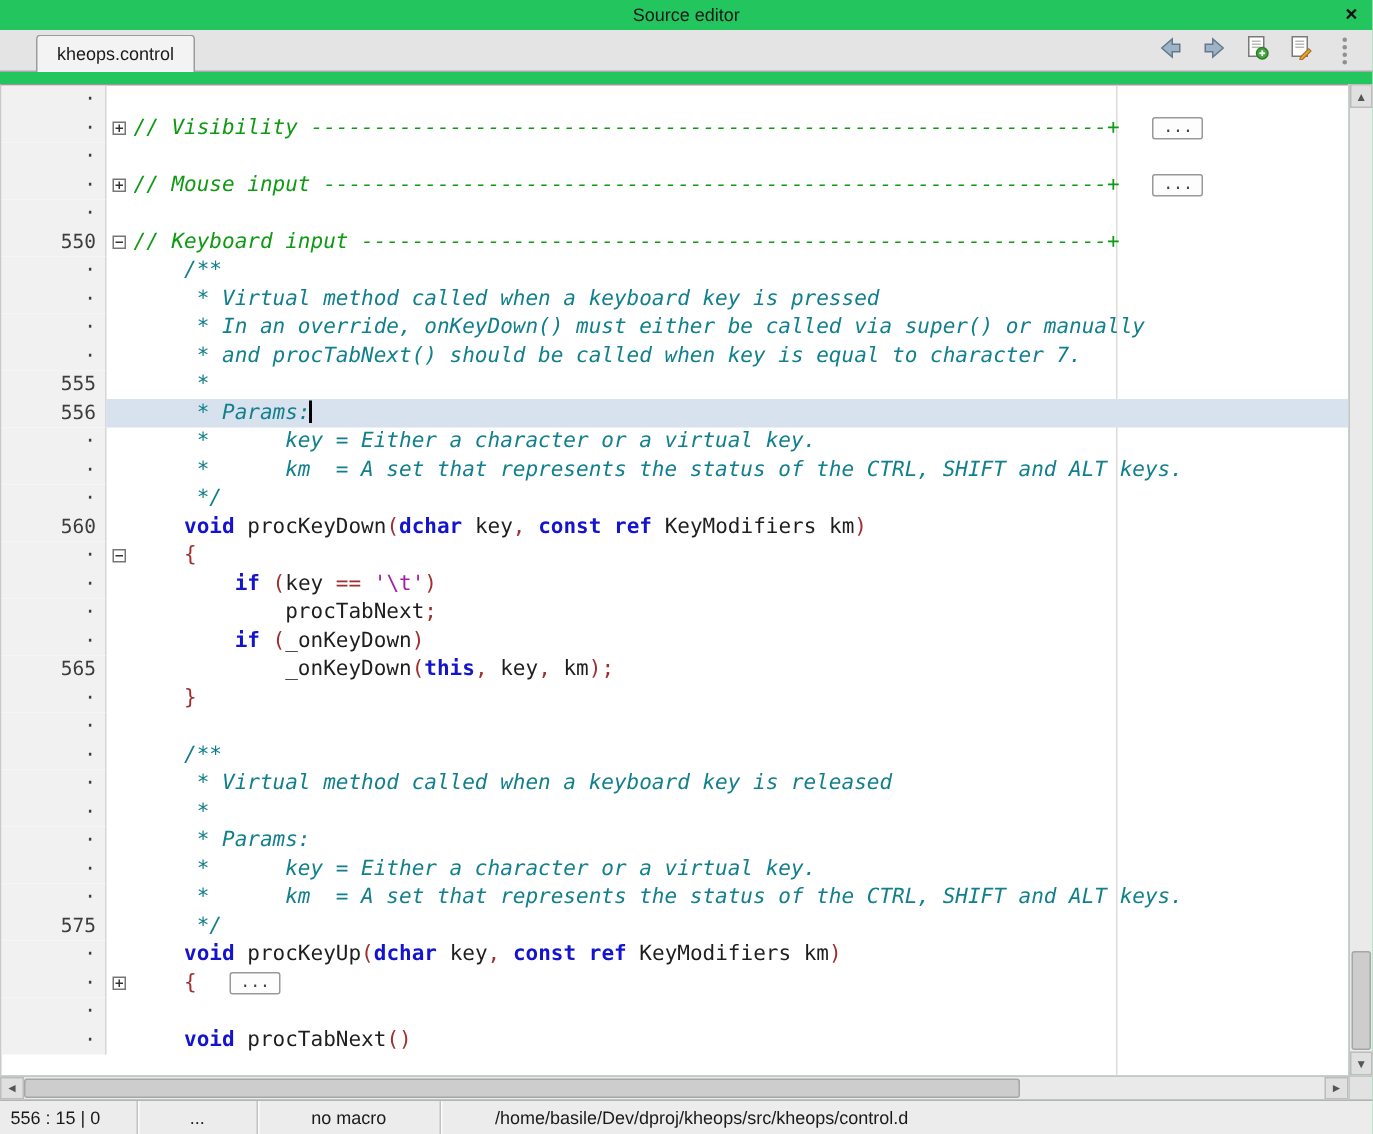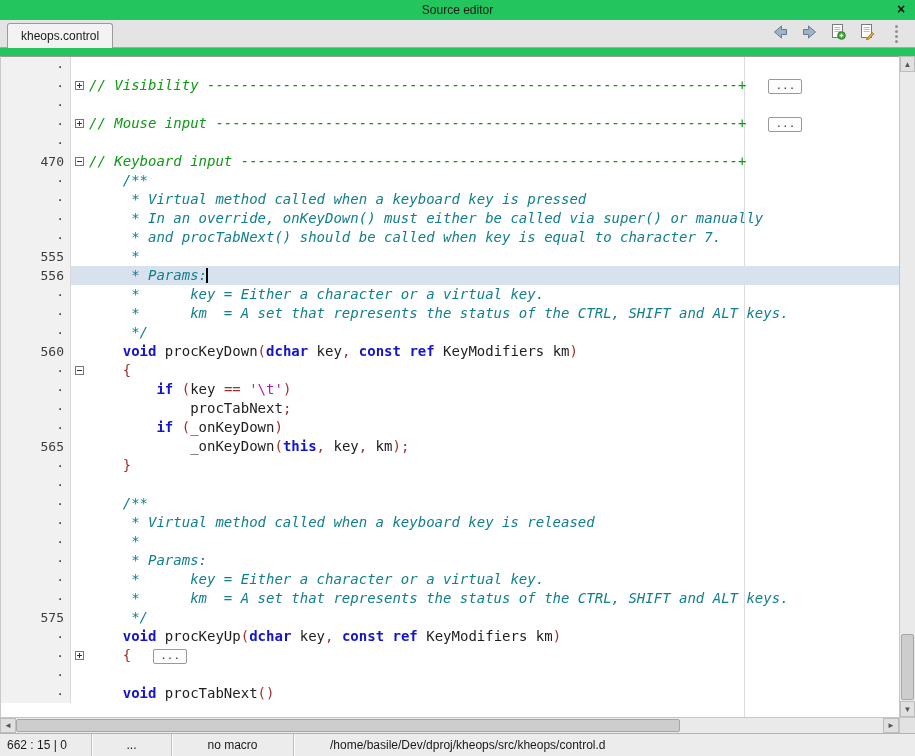--- a/index.html
+++ b/index.html
@@ -13,21 +13,21 @@
        font-family:"Liberation Sans",sans-serif;}
   .app{position:relative;width:915px;height:756px;background:#22c55e;}
 
   
   .titlebar{height:20px;line-height:20px;text-align:center;font-size:12px;color:#1a1a1a;position:relative;}
   .close-btn{position:absolute;right:6px;top:0;width:16px;height:20px;line-height:19px;
              text-align:center;font-size:14px;font-weight:bold;color:#101010;cursor:default;}
 
   
   .tabbar{height:28px;background:#e4e4e4;border-bottom:1px solid #a9a9a9;display:flex;
-          align-items:flex-end;padding-left:7px;position:relative;}
+          align-items:flex-end;padding-left:24px;position:relative;}
   .tab{height:25px;line-height:24px;padding:0 13px;background:#f3f3f3;border:1px solid #9b9b9b;
        border-bottom:none;border-radius:3px 3px 0 0;font-size:12px;color:#1a1a1a;margin-bottom:-1px;}
   .tools{position:absolute;right:10px;top:5px;display:flex;gap:11px;align-items:center;}
   .toolbtn{width:18px;height:18px;display:flex;align-items:center;justify-content:center;}
   .grip{display:flex;flex-direction:column;gap:2px;padding:1px 2px;}
   .grip i{width:3px;height:3px;border-radius:50%;background:#909090;display:block;}
 
   
   .editor-frame{position:absolute;left:0;top:56px;width:899px;height:661px;background:#ffffff;
                 border-top:1px solid #9a9a9a;border-left:1px solid #c9c9c9;overflow:hidden;}
@@ -147,21 +147,21 @@
   </div>
 
   <div class="editor-frame">
     <div class="margin-line"></div>
     <div class="code-area">
         <div class="row"><span class="gut">·</span><span class="rest"><span class="fold"></span><span class="codeLn"></span></span></div>
         <div class="row"><span class="gut">·</span><span class="rest"><span class="fold"><span class="foldbox plus"></span></span><span class="codeLn"><span class="tk-c">// Visibility ---------------------------------------------------------------+</span><span class="ell">...</span></span></span></div>
         <div class="row"><span class="gut">·</span><span class="rest"><span class="fold"></span><span class="codeLn"></span></span></div>
         <div class="row"><span class="gut">·</span><span class="rest"><span class="fold"><span class="foldbox plus"></span></span><span class="codeLn"><span class="tk-c">// Mouse input --------------------------------------------------------------+</span><span class="ell">...</span></span></span></div>
         <div class="row"><span class="gut">·</span><span class="rest"><span class="fold"></span><span class="codeLn"></span></span></div>
-        <div class="row"><span class="gut">470</span><span class="rest"><span class="fold"><span class="foldbox minus"></span></span><span class="codeLn"><span class="tk-c">// Keyboard input -----------------------------------------------------------+</span></span></span></div>
+        <div class="row"><span class="gut">550</span><span class="rest"><span class="fold"><span class="foldbox minus"></span></span><span class="codeLn"><span class="tk-c">// Keyboard input -----------------------------------------------------------+</span></span></span></div>
         <div class="row"><span class="gut">·</span><span class="rest"><span class="fold"></span><span class="codeLn"><span class="tk-d">    /**</span></span></span></div>
         <div class="row"><span class="gut">·</span><span class="rest"><span class="fold"></span><span class="codeLn"><span class="tk-d">     * Virtual method called when a keyboard key is pressed</span></span></span></div>
         <div class="row"><span class="gut">·</span><span class="rest"><span class="fold"></span><span class="codeLn"><span class="tk-d">     * In an override, onKeyDown() must either be called via super() or manually</span></span></span></div>
         <div class="row"><span class="gut">·</span><span class="rest"><span class="fold"></span><span class="codeLn"><span class="tk-d">     * and procTabNext() should be called when key is equal to character 7.</span></span></span></div>
         <div class="row"><span class="gut">555</span><span class="rest"><span class="fold"></span><span class="codeLn"><span class="tk-d">     *</span></span></span></div>
         <div class="row cur"><span class="gut">556</span><span class="rest"><span class="fold"></span><span class="codeLn"><span class="tk-d">     * Params:</span><span class="caret"></span></span></span></div>
         <div class="row"><span class="gut">·</span><span class="rest"><span class="fold"></span><span class="codeLn"><span class="tk-d">     *      key = Either a character or a virtual key.</span></span></span></div>
         <div class="row"><span class="gut">·</span><span class="rest"><span class="fold"></span><span class="codeLn"><span class="tk-d">     *      km  = A set that represents the status of the CTRL, SHIFT and ALT keys.</span></span></span></div>
         <div class="row"><span class="gut">·</span><span class="rest"><span class="fold"></span><span class="codeLn"><span class="tk-d">     */</span></span></span></div>
         <div class="row"><span class="gut">560</span><span class="rest"><span class="fold"></span><span class="codeLn"><span class="tk-p">    </span><span class="tk-k">void</span><span class="tk-p"> procKeyDown</span><span class="tk-s">(</span><span class="tk-k">dchar</span><span class="tk-p"> key</span><span class="tk-s">,</span><span class="tk-p"> </span><span class="tk-k">const</span><span class="tk-p"> </span><span class="tk-k">ref</span><span class="tk-p"> KeyModifiers km</span><span class="tk-s">)</span></span></span></div>
@@ -195,19 +195,19 @@
   <div class="hscroll">
     <div class="hbtn">◄</div>
     <div class="htrack">
       <div class="hthumb"></div>
     </div>
     <div class="hbtn">►</div>
   </div>
   <div class="corner"></div>
 
   <div class="statusbar">
-    <div class="sp sp1">662 : 15 | 0</div>
+    <div class="sp sp1">556 : 15 | 0</div>
     <div class="sp sp2">...</div>
     <div class="sp sp3">no macro</div>
     <div class="sp sp4">/home/basile/Dev/dproj/kheops/src/kheops/control.d</div>
   </div>
 
 </div>
 
 </body></html>

